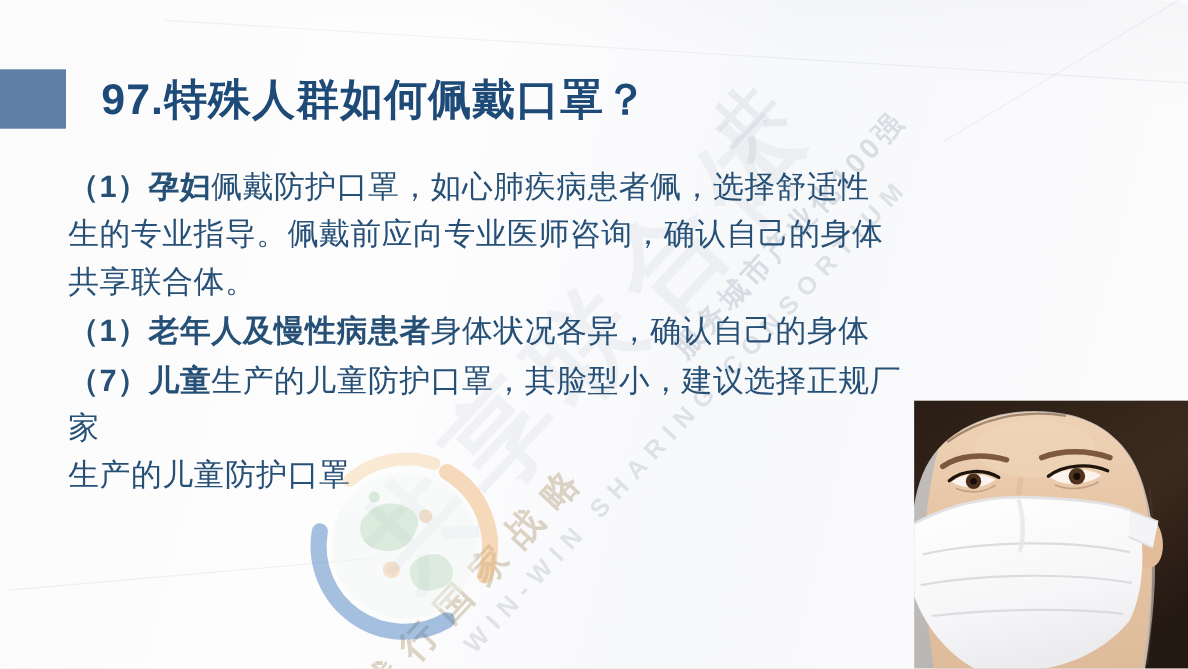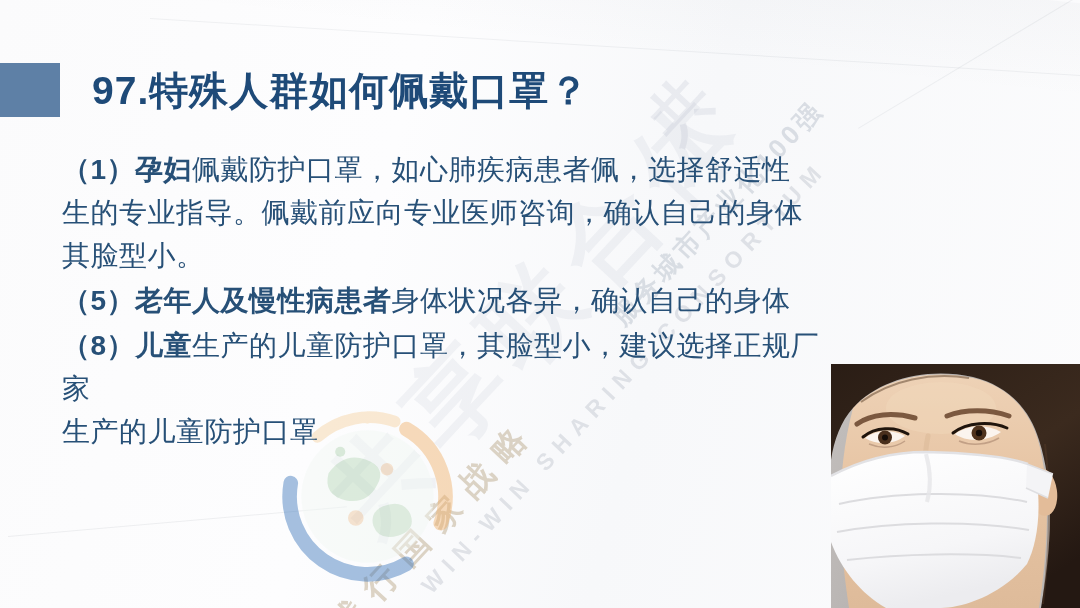--- a/index.html
+++ b/index.html
@@ -74,27 +74,27 @@
     </g>
   </svg>
 
   <div class="accent-square"></div>
   <div class="title">97.特殊人群如何佩戴口罩？</div>
 
   <div class="body-text">
       <div class="para">
         <div class="line"><span class="b">（1）孕妇</span><span>佩戴防护口罩，如心肺疾病患者佩，选择舒适性</span></div>
         <div class="line"><span>生的专业指导。佩戴前应向专业医师咨询，确认自己的身体</span></div>
-        <div class="line"><span>其脸型小。</span></div>
+        <div class="line"><span>共享联合体。</span></div>
       </div>
       <div class="para">
-        <div class="line"><span class="b">（5）老年人及慢性病患者</span><span>身体状况各异，确认自己的身体</span></div>
+        <div class="line"><span class="b">（1）老年人及慢性病患者</span><span>身体状况各异，确认自己的身体</span></div>
       </div>
       <div class="para">
-        <div class="line"><span class="b">（8）儿童</span><span>生产的儿童防护口罩，其脸型小，建议选择正规厂家</span></div>
+        <div class="line"><span class="b">（7）儿童</span><span>生产的儿童防护口罩，其脸型小，建议选择正规厂家</span></div>
         <div class="line"><span>生产的儿童防护口罩</span></div>
       </div>
     </div>
 
   <svg class="photo" viewBox="0 0 249 244">
     <defs>
       <linearGradient id="bgGrad" x1="0" y1="0" x2="1" y2="0.3">
         <stop offset="0" stop-color="#c3bfbd"></stop>
           <stop offset="0.55" stop-color="#b3afad"></stop>
           <stop offset="1" stop-color="#bcb8b6"></stop>

